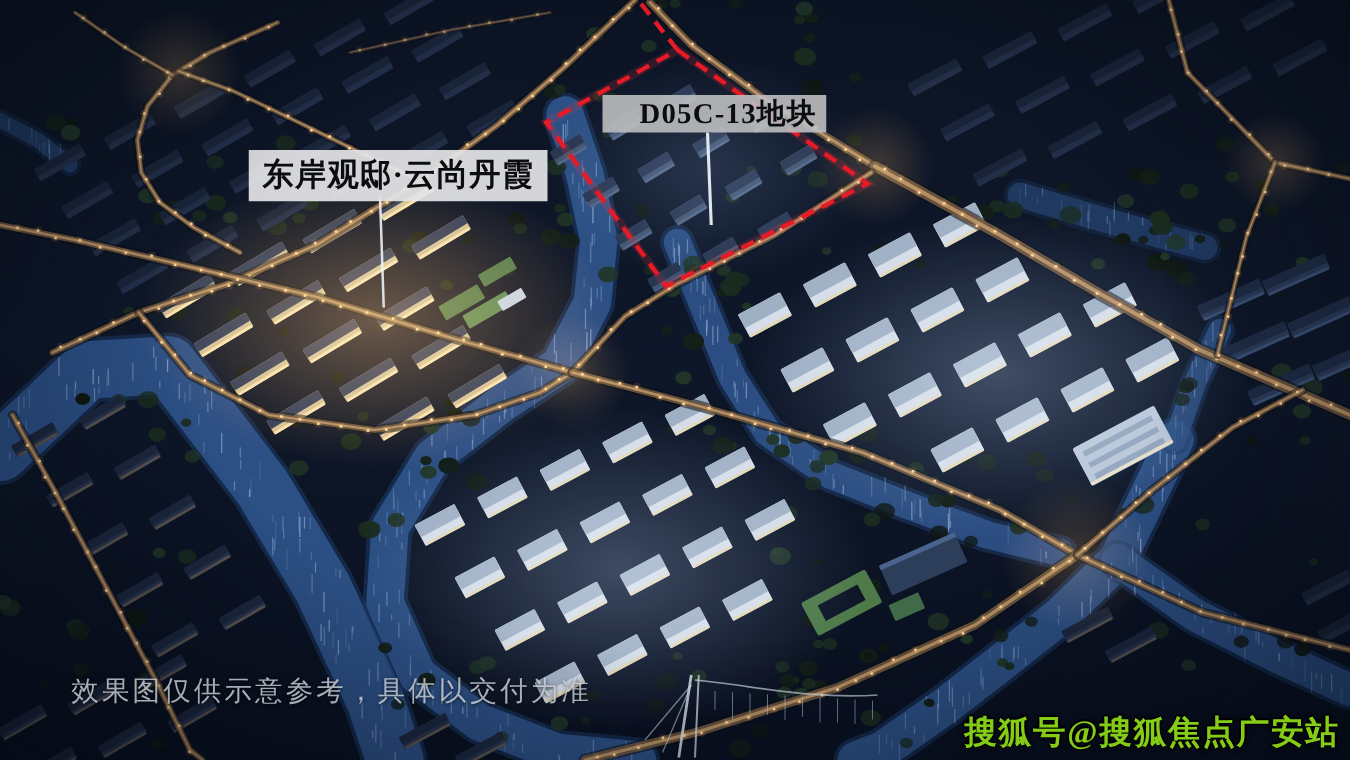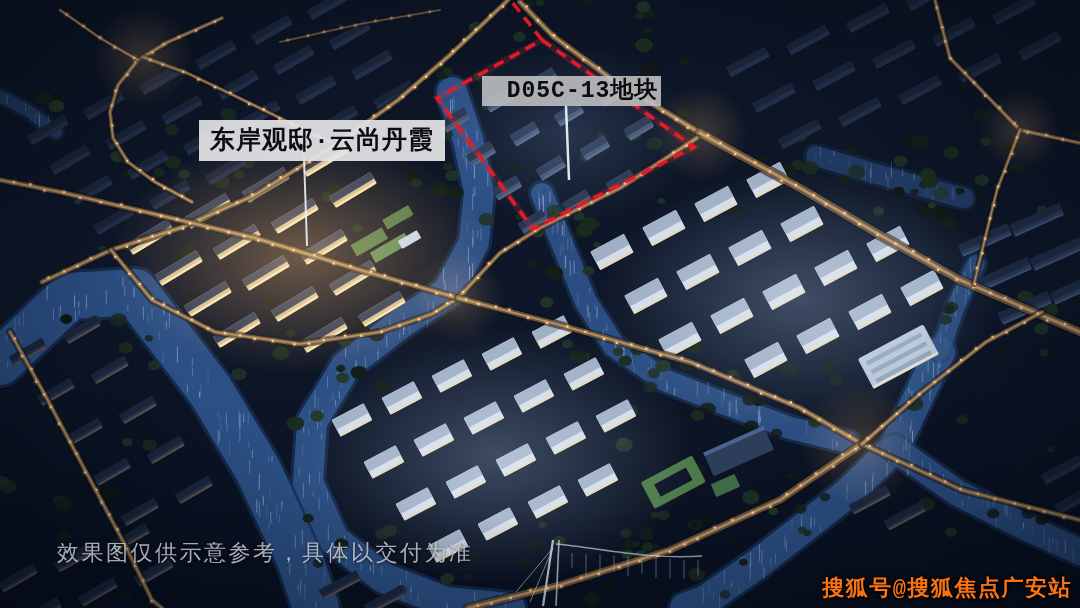--- a/index.html
+++ b/index.html
@@ -1,30 +1,30 @@
 <!DOCTYPE html>
 <html><head>
 <meta charset="utf-8">
 <style>
   html,body{margin:0;padding:0;background:#000;}
   #stage{position:relative;width:1080px;height:608px;overflow:hidden;background:#0c1424;
-         font-family:Liberation Mono, monospace;}
+         font-family:Liberation Serif, serif;}
   #scene{position:absolute;left:0;top:0;}
   #overlay-svg{position:absolute;left:0;top:0;pointer-events:none;}
   .vignette{position:absolute;left:0;top:0;width:1080px;height:608px;pointer-events:none;
     background:radial-gradient(ellipse at 50% 45%, rgba(0,0,0,0) 52%, rgba(2,6,14,0.52) 100%);}
   .label{position:absolute;font-weight:bold;color:#0c0d10;white-space:nowrap;}
   #project-label{left:199px;top:120px;background:rgba(228,228,230,0.93);font-size:25px;
     padding:3px 11px 5px;letter-spacing:1px;}
   #plot-label{left:482px;top:76px;width:179px;height:30px;background:rgba(188,190,192,0.9);
     font-size:23px;line-height:30px;text-align:center;padding-left:22px;box-sizing:border-box;
     letter-spacing:1px;}
   .wm-left{position:absolute;left:57px;top:538px;font-size:22px;color:rgba(208,214,222,0.8);
     letter-spacing:2.5px;text-shadow:0 1px 3px rgba(0,0,0,0.65);}
-  .wm-right{position:absolute;right:8px;bottom:5px;font-size:22px;font-weight:bold;color:#f97316;
+  .wm-right{position:absolute;right:8px;bottom:5px;font-size:26px;font-weight:bold;color:#84cc16;
     letter-spacing:1.5px;
     text-shadow:-1.5px 0 #000,1.5px 0 #000,0 -1.5px #000,0 1.5px #000,0 0 5px rgba(0,0,0,0.8);}
 </style>
 </head>
 <body>
 
 <div id="stage">
   <svg id="scene" width="1080" height="608">
       <defs>
         <linearGradient id="bgG" x1="0" y1="0" x2="0" y2="1">

